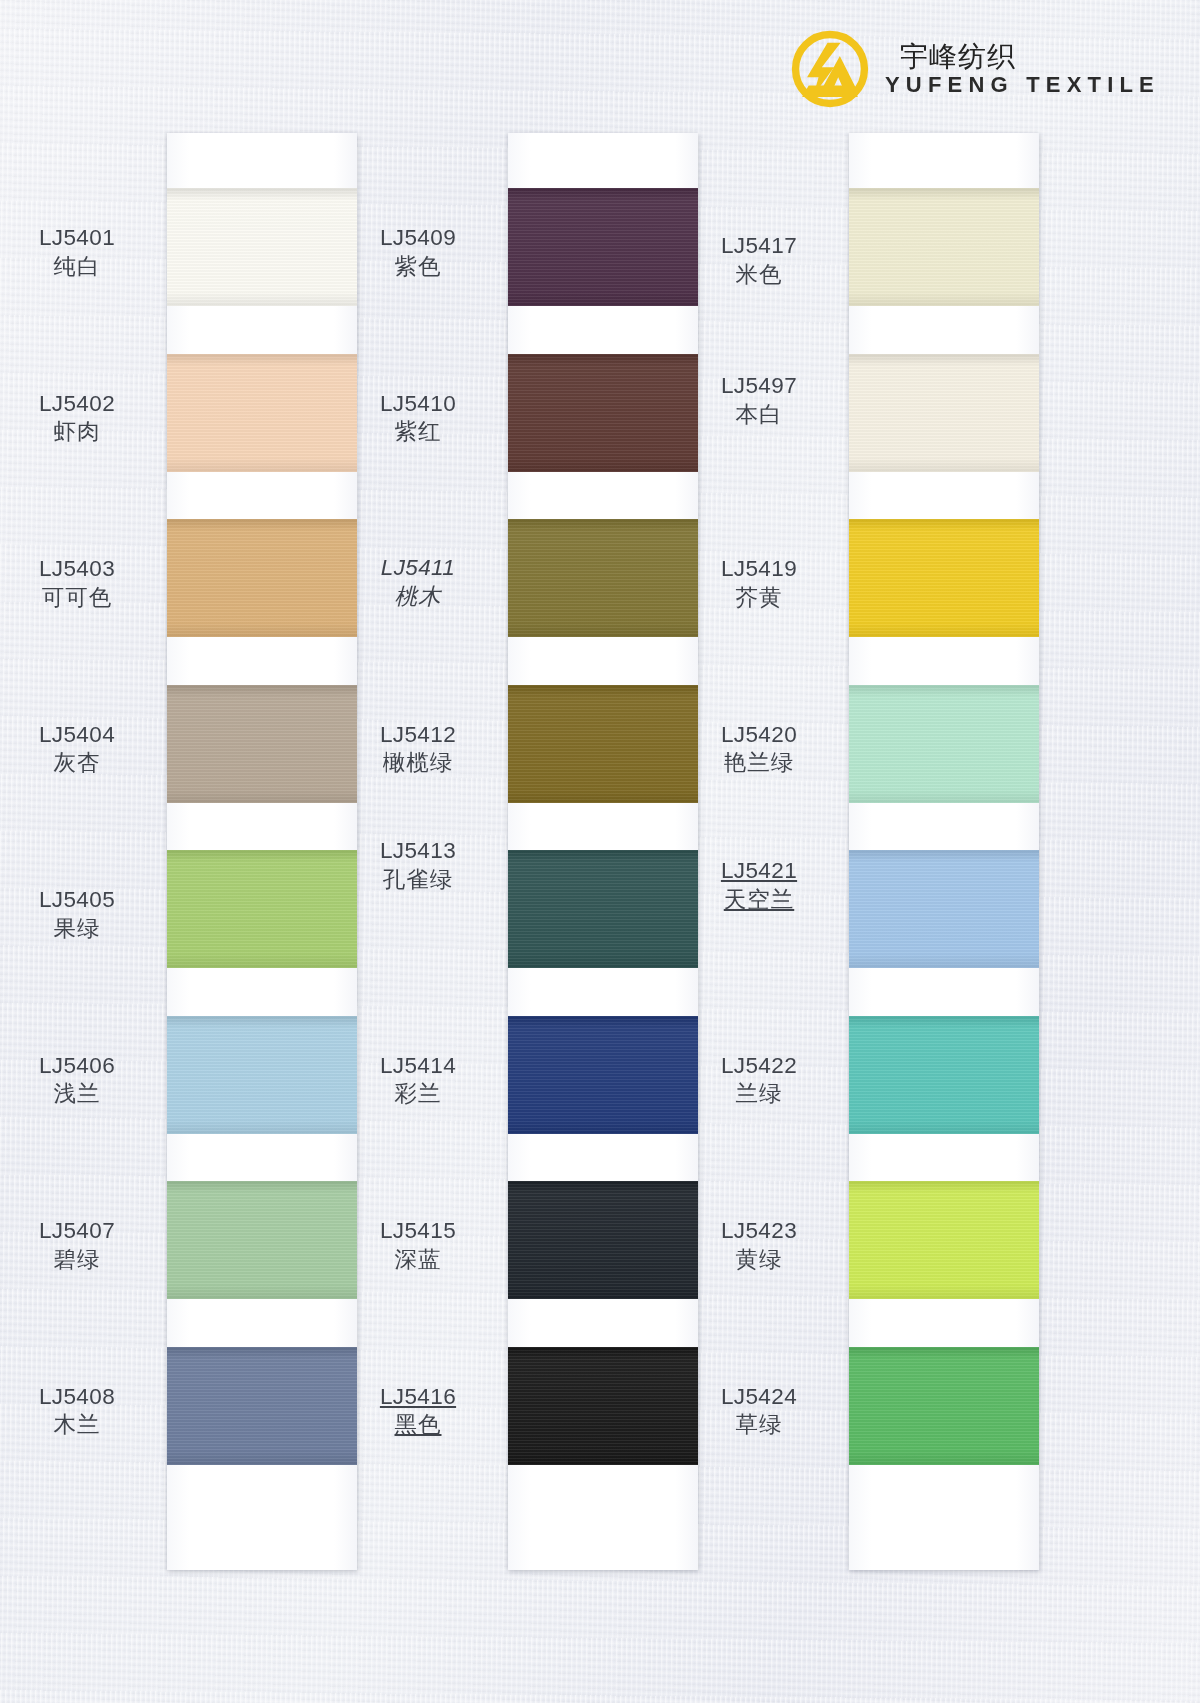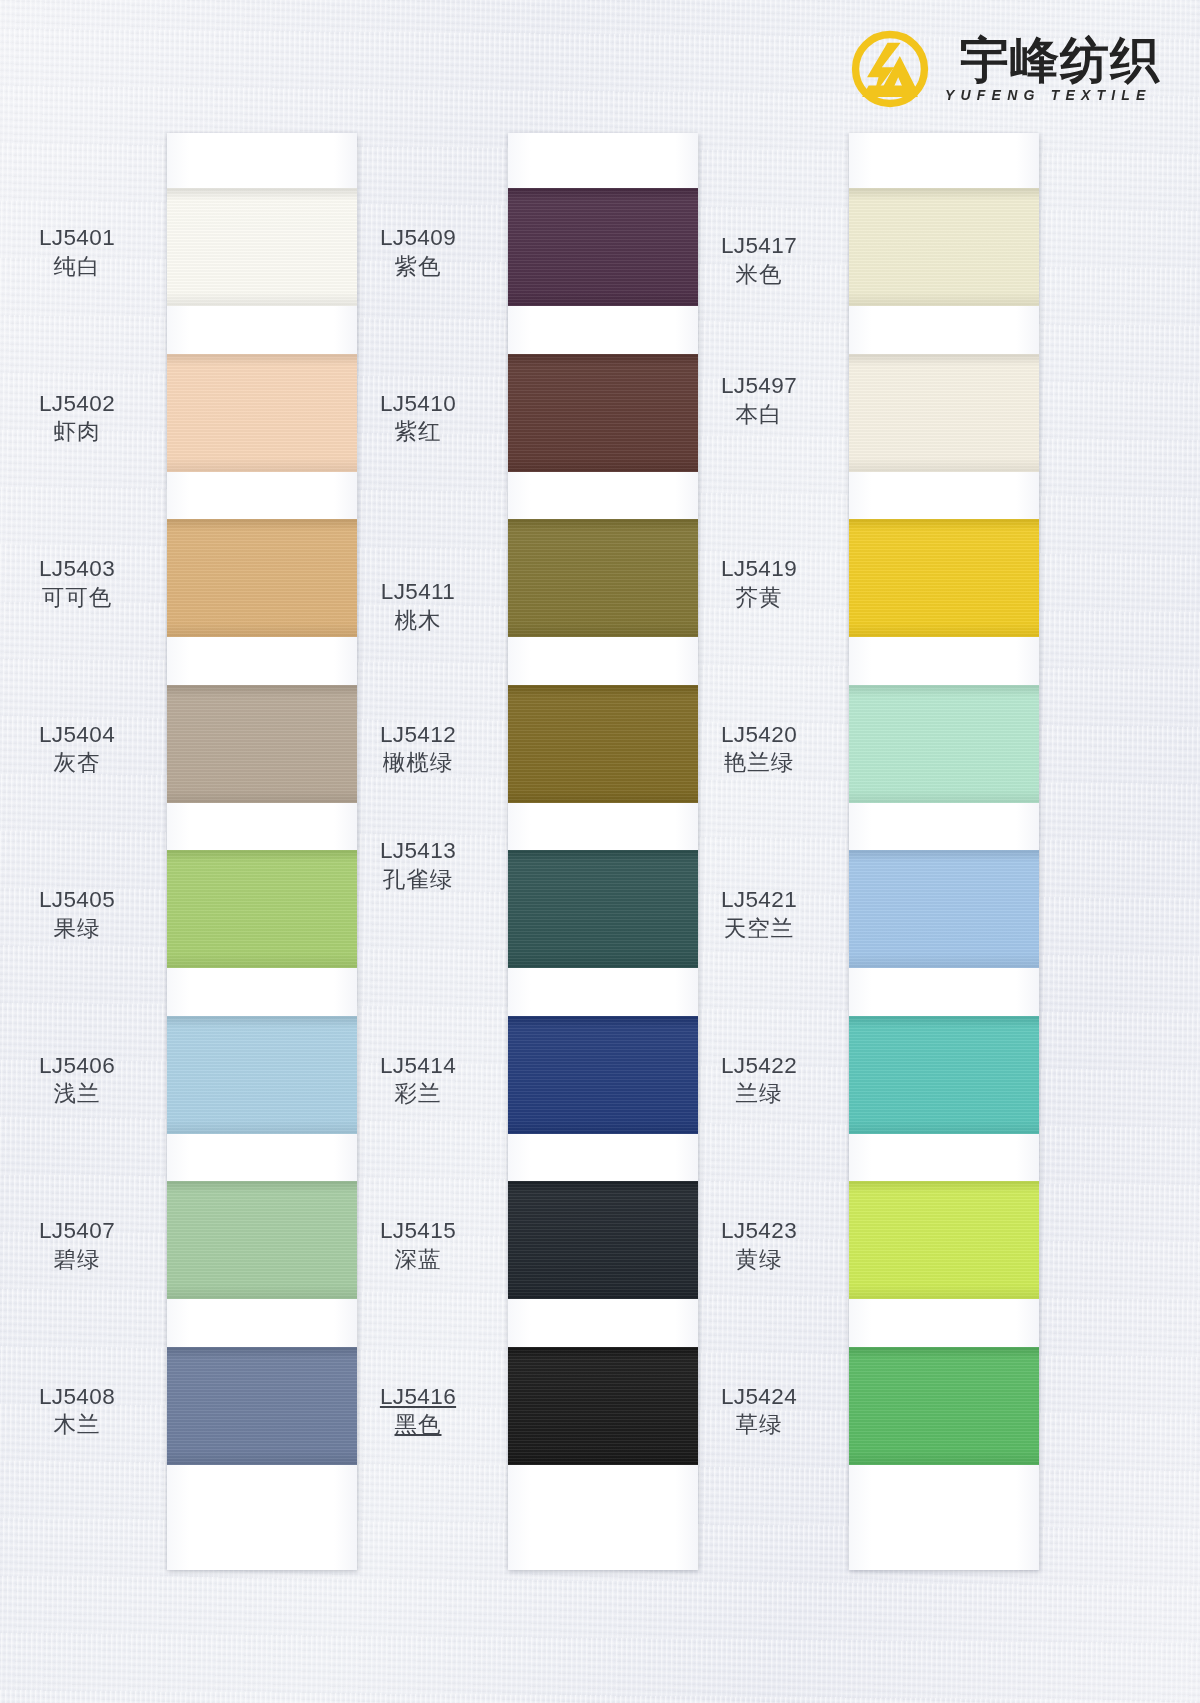--- a/index.html
+++ b/index.html
@@ -41,36 +41,35 @@
     z-index: 6;
   }
   .logo-mark {
     width: 82px;
     height: 82px;
     position: relative;
     flex: none;
   }
   .logo-words { display: flex; flex-direction: column; gap: 2px; }
   .logo-cn {
-    font-size: 49px;
-    font-weight: bold;
+    font-size: 28px;
+    font-weight: normal;
     letter-spacing: 1px;
     color: #232323;
     line-height: 1.05;
     white-space: nowrap;
     margin-left: 15px;
   }
   .logo-en {
-    font-size: 14px;
+    font-size: 22px;
     font-weight: bold;
     letter-spacing: 6.2px;
     color: #2b2b2b;
     line-height: 1.05;
     white-space: nowrap;
-    font-style: italic;
   }
 
   
   .strip {
     position: absolute;
     top: 133px;
     width: 190px;
     height: 1437px;
     background: #fdfdfe;
     box-shadow: 1px 2px 5px rgba(60,65,85,0.22), -1px 0 3px rgba(60,65,85,0.10);
@@ -227,21 +226,21 @@
     </div>
   <div id="col-2-labels">
       <div class="label" style="top: 224px;">
         <div class="code">LJ5409</div>
         <div class="name">紫色</div>
       </div>
       <div class="label" style="top: 389.5px;">
         <div class="code">LJ5410</div>
         <div class="name">紫红</div>
       </div>
-      <div class="label" style="top: 578px;">
+      <div class="label" style="top: 554px; font-style: italic;">
         <div class="code">LJ5411</div>
         <div class="name">桃木</div>
       </div>
       <div class="label" style="top: 720.5px;">
         <div class="code">LJ5412</div>
         <div class="name">橄榄绿</div>
       </div>
       <div class="label" style="top: 837px;">
         <div class="code">LJ5413</div>
         <div class="name">孔雀绿</div>
@@ -269,21 +268,21 @@
         <div class="name">本白</div>
       </div>
       <div class="label" style="top: 555px;">
         <div class="code">LJ5419</div>
         <div class="name">芥黄</div>
       </div>
       <div class="label" style="top: 720.5px;">
         <div class="code">LJ5420</div>
         <div class="name">艳兰绿</div>
       </div>
-      <div class="label" style="top: 886px;">
+      <div class="label" style="top: 857px; text-decoration: underline;">
         <div class="code">LJ5421</div>
         <div class="name">天空兰</div>
       </div>
       <div class="label" style="top: 1051.5px;">
         <div class="code">LJ5422</div>
         <div class="name">兰绿</div>
       </div>
       <div class="label" style="top: 1217px;">
         <div class="code">LJ5423</div>
         <div class="name">黄绿</div>

